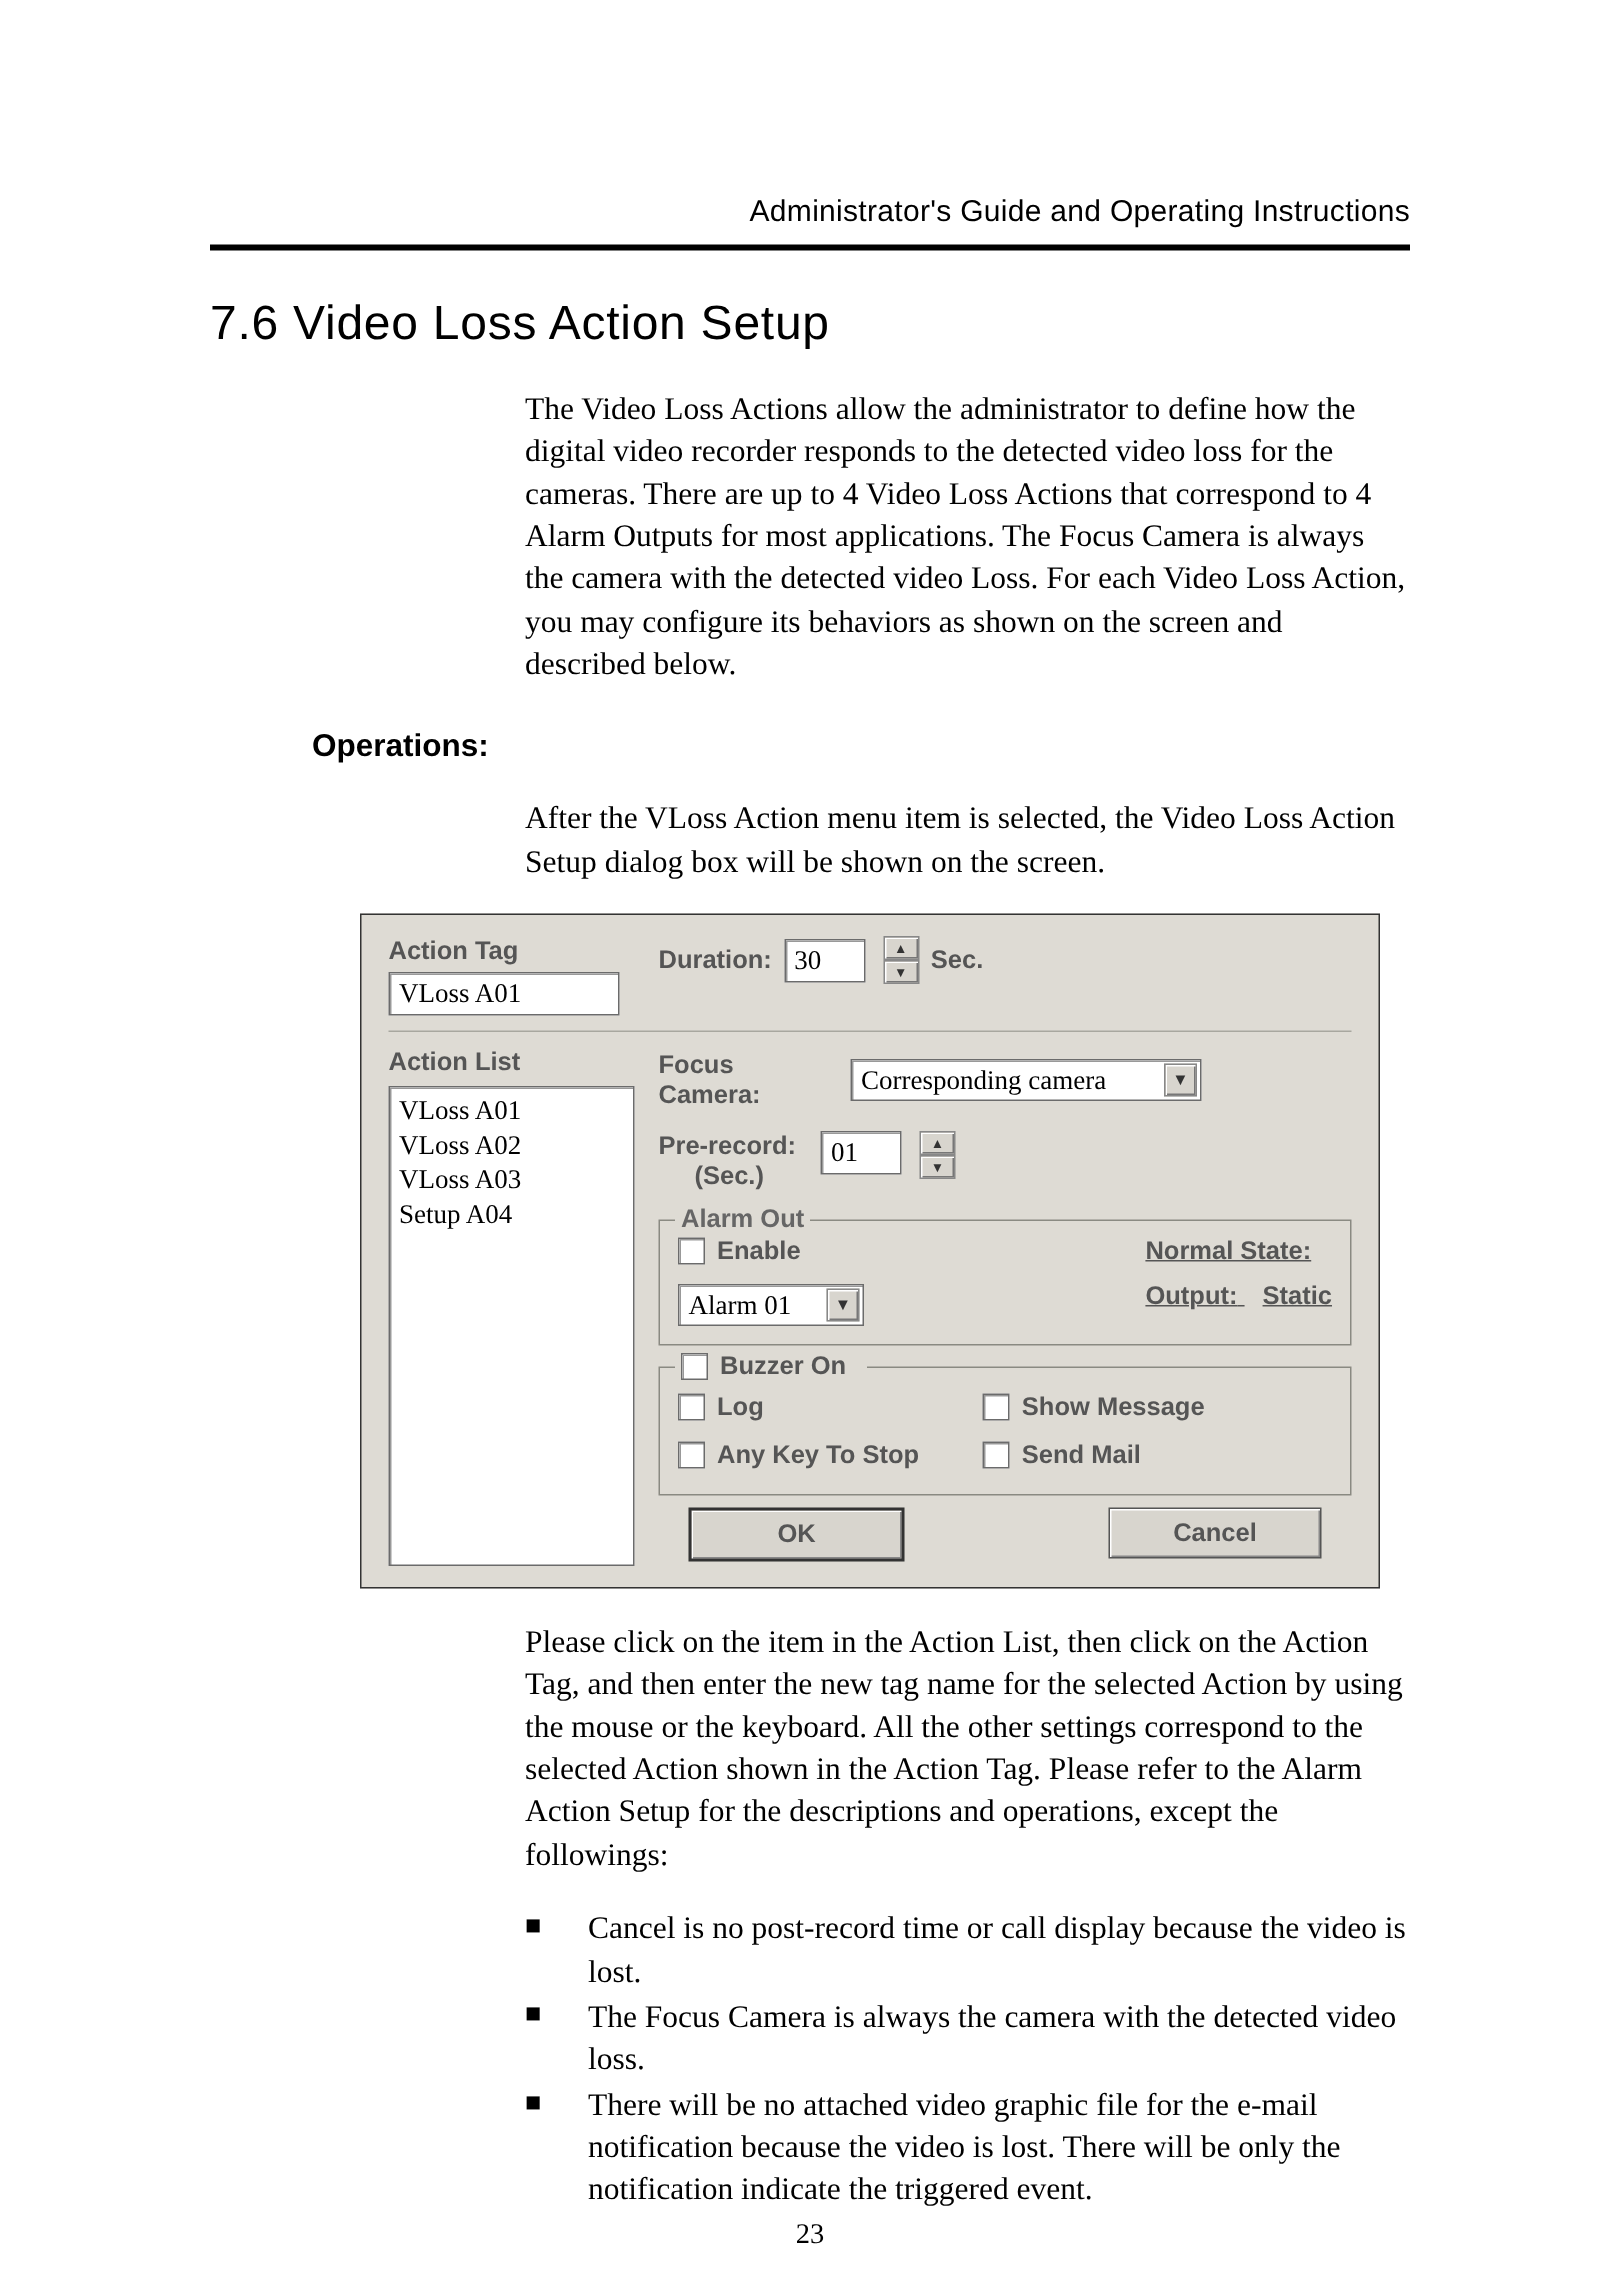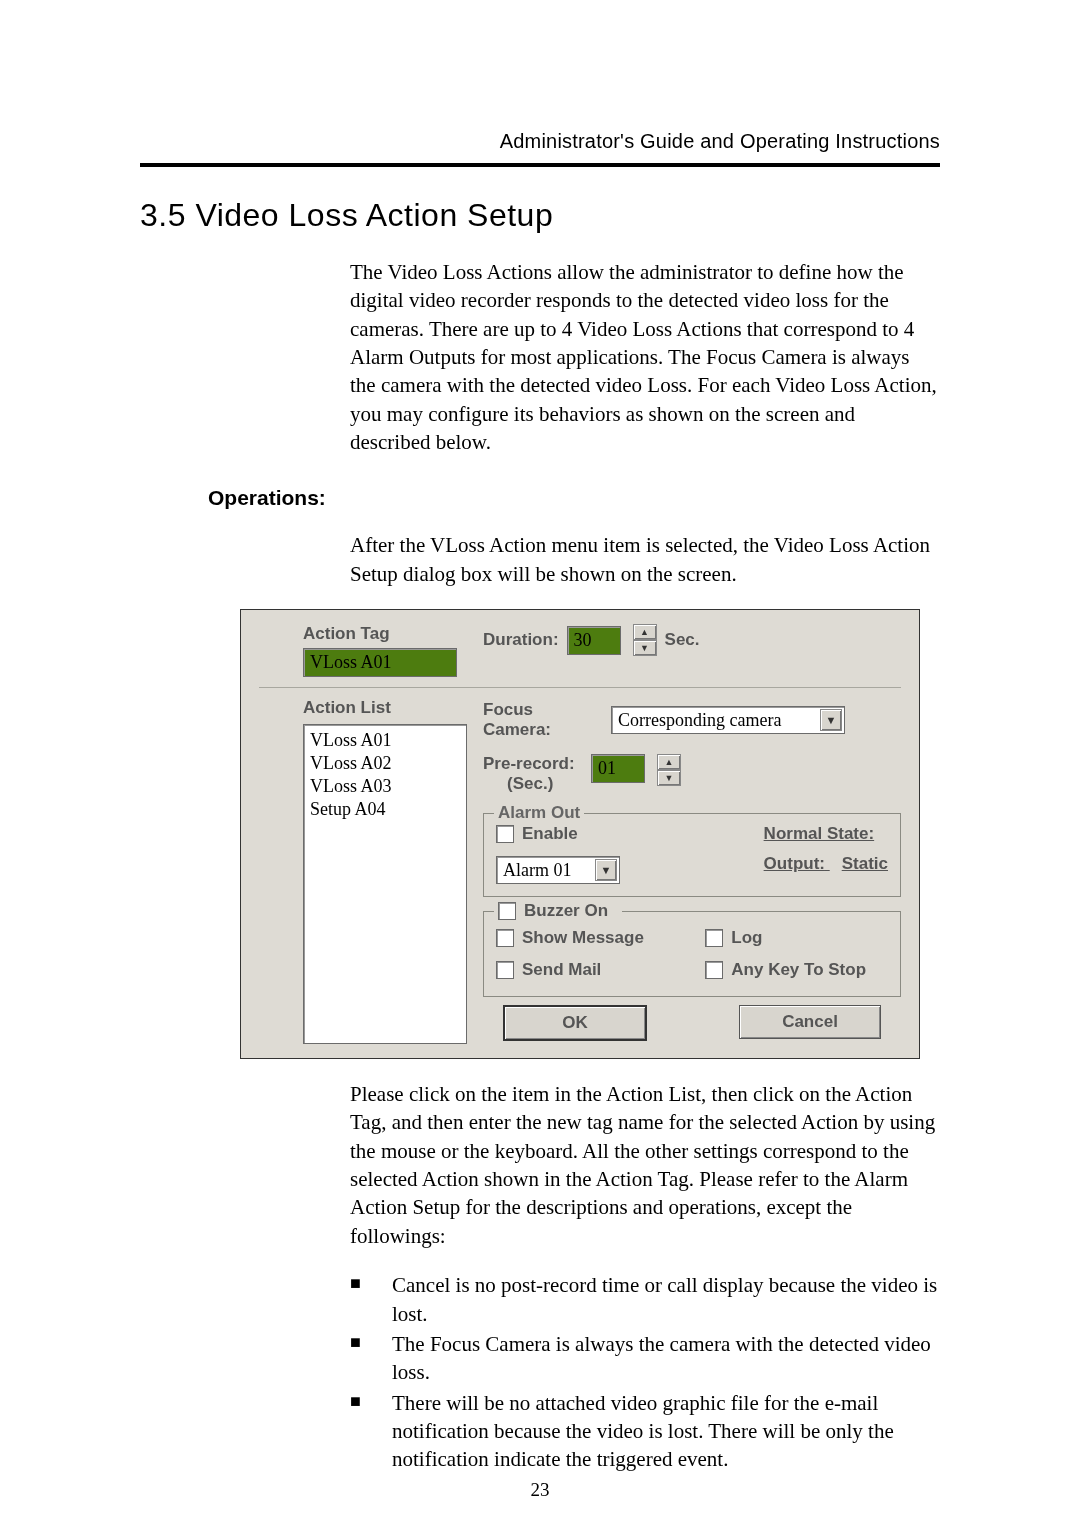--- a/index.html
+++ b/index.html
@@ -58,32 +58,31 @@
     box-sizing: border-box;
   }
   .dlg-row {
     display: flex;
     align-items: flex-start;
   }
   .dlg-left {
     width: 170px;
     flex: 0 0 170px;
     box-sizing: border-box;
-    margin-left: 44px;
   }
   .dlg-right {
     flex: 1;
     padding-left: 10px;
   }
   .lbl-bold {
     font-weight: bold;
     color: #555;
   }
   .textfield {
-    background: #4d7c0f;
+    background: #ffffff;
     border: 1px solid #6b6b6b;
     box-shadow: inset 1px 1px 0 #999;
     font-family: "Times New Roman", Times, serif;
     font-size: 18px;
     padding: 3px 6px;
     color: #000;
   }
   .small-num {
     width: 40px;
     text-align: left;
@@ -224,21 +223,21 @@
   }
 </style>
 </head>
 <body>
 
 <div class="page">
 
   <div class="running-head">Administrator's Guide and Operating Instructions</div>
   <hr class="hr-heavy">
 
-  <h1 class="section-title">3.5 Video Loss Action Setup</h1>
+  <h1 class="section-title">7.6 Video Loss Action Setup</h1>
 
   <p class="body-col" style="margin-top:0">The Video Loss Actions allow the administrator to define how the digital video recorder responds to the detected video loss for the cameras.    There are up to 4 Video Loss Actions that correspond to 4 Alarm Outputs for most applications.    The Focus Camera is always the camera with the detected video Loss.    For each Video Loss Action, you may configure its behaviors as shown on the screen and described below.</p>
 
   <div class="ops-heading">Operations:</div>
 
   <p class="body-col">After the VLoss Action menu item is selected, the Video Loss Action Setup dialog box will be shown on the screen.</p>
 
   <div class="dialog">
     <div class="dlg-row">
       <div class="dlg-left">
@@ -321,35 +320,35 @@
           <span class="legend" style="top:-11px">
             <span class="chk">
               <span class="box"></span>
               <span class="lbl-bold">Buzzer On</span>
             </span>
           </span>
           <div style="display:flex; justify-content:space-between; margin-top:6px">
             <div>
               <div class="chk">
                 <span class="box"></span>
-                <span class="lbl-bold">Show Message</span>
+                <span class="lbl-bold">Log</span>
               </div>
               <div class="chk" style="margin-top:8px">
                 <span class="box"></span>
-                <span class="lbl-bold">Send Mail</span>
+                <span class="lbl-bold">Any Key To Stop</span>
               </div>
             </div>
             <div>
               <div class="chk">
                 <span class="box"></span>
-                <span class="lbl-bold">Log</span>
+                <span class="lbl-bold">Show Message</span>
               </div>
               <div class="chk" style="margin-top:8px">
                 <span class="box"></span>
-                <span class="lbl-bold">Any Key To Stop</span>
+                <span class="lbl-bold">Send Mail</span>
               </div>
             </div>
           </div>
         </div>
 
         <div style="display:flex; justify-content:space-between; margin-top:8px; padding:0 20px">
           <span class="btn primary">OK</span>
           <span class="btn">Cancel</span>
         </div>
       </div>

